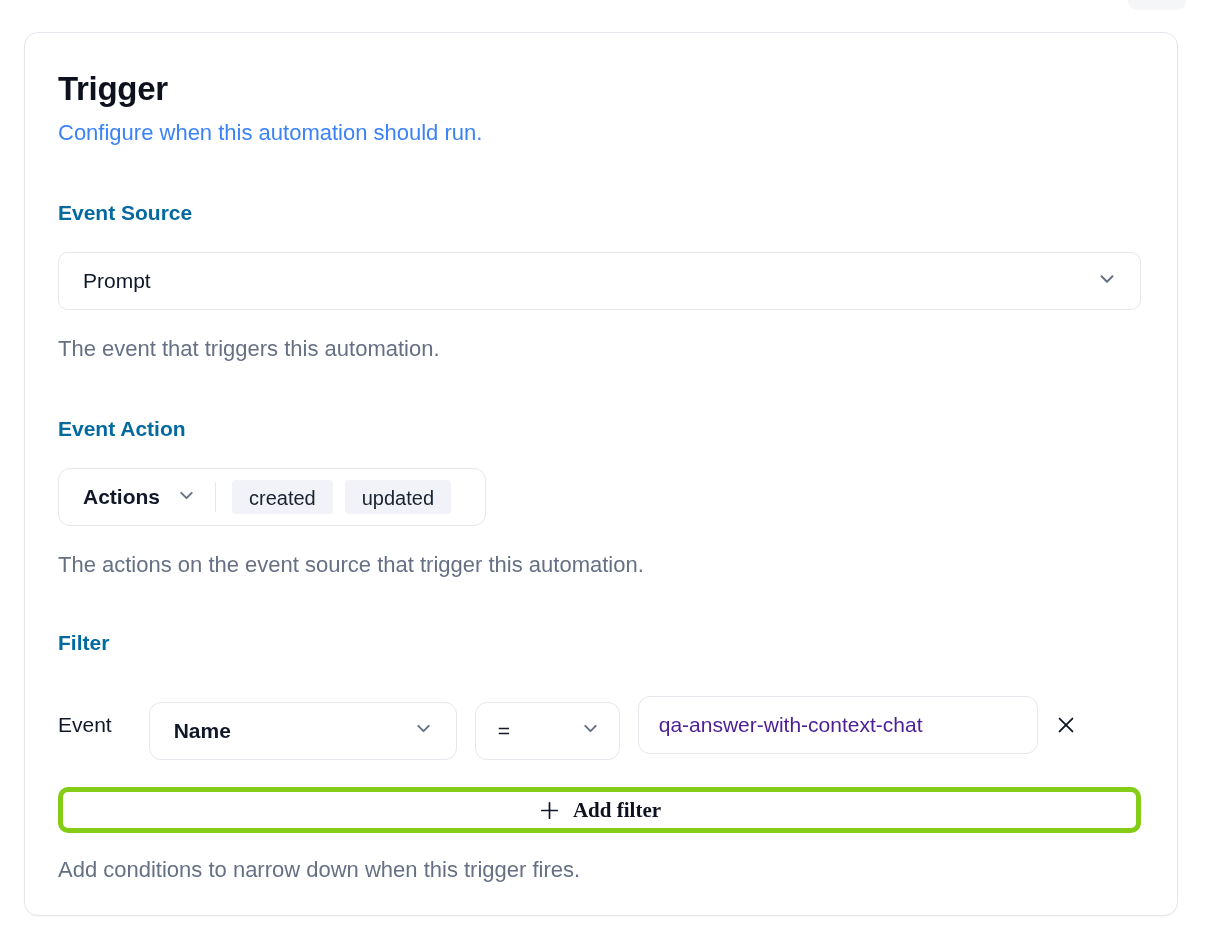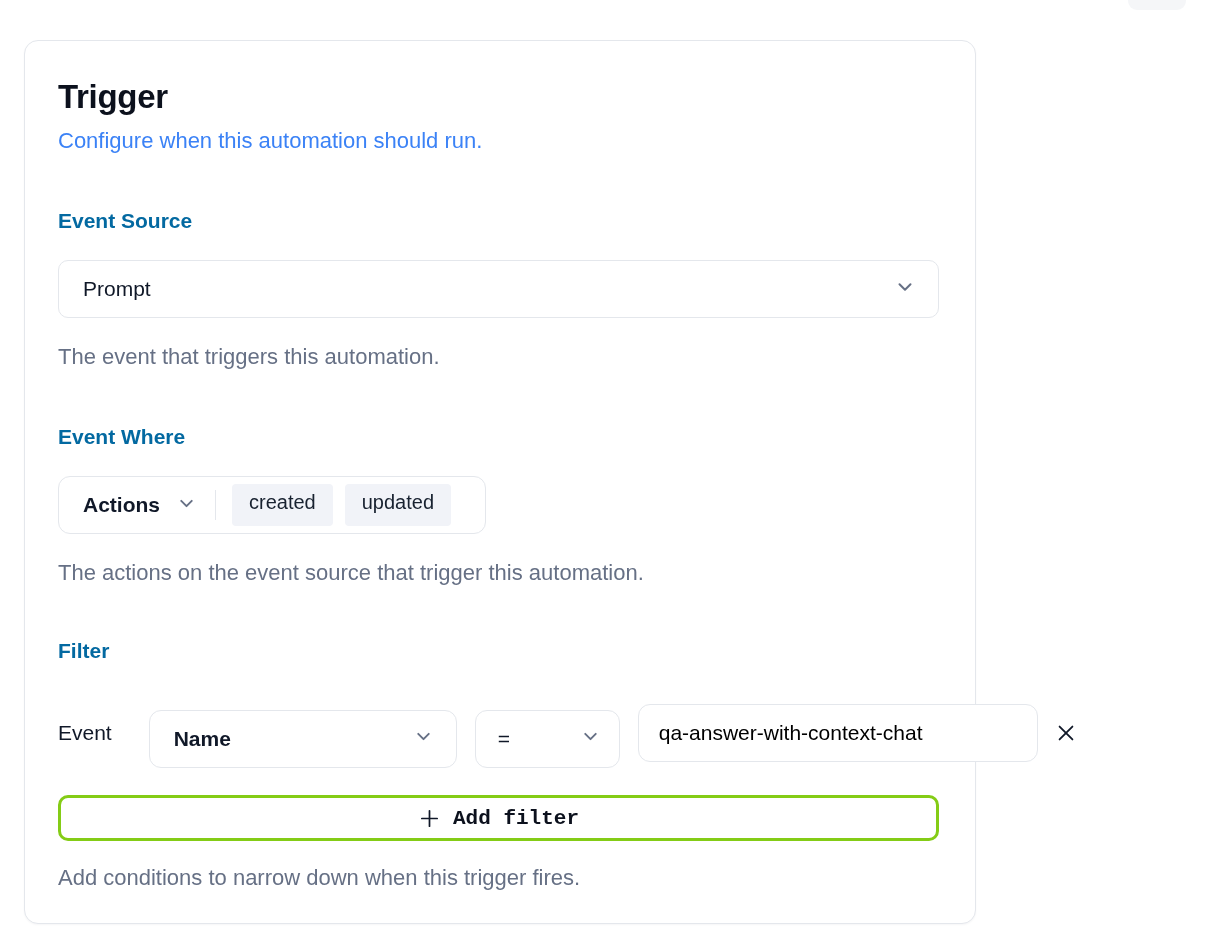--- a/index.html
+++ b/index.html
@@ -13,22 +13,22 @@
   .artifact {
     position: absolute;
     left: 1128px; top: -8px;
     width: 58px; height: 18px;
     background: #eceef3;
     border-radius: 9px;
     opacity: 0.55;
   }
   .card {
     position: absolute;
-    left: 24px; top: 40px;
-    width: 952px; height: 884px;
+    left: 24px; top: 32px;
+    width: 1154px; height: 884px;
     background: #ffffff;
     border: 1px solid #e4e7ec;
     border-radius: 14px;
     box-shadow: 0 1px 2px rgba(16,24,40,0.04);
     padding: 34px 36px 0 33px;
   }
   .title {
     font-size: 33px;
     font-weight: 700;
     line-height: 43px;
@@ -87,21 +87,21 @@
     margin-right: 16px;
   }
   .action-box .divider {
     width: 1px; height: 30px;
     background: #e4e7ec;
     margin: 0 16px 0 18px;
   }
   .tag {
     background: #f1f3f8;
     border-radius: 4px;
-    padding: 7px 17px 12px;
+    padding: 7px 17px 4px;
     font-size: 20px;
     color: #182230;
     margin-right: 12px;
   }
   .tag:last-child { margin-right: 16px; }
   .filter-row {
     margin-top: 34px;
     display: flex;
     align-items: center;
   }
@@ -118,49 +118,49 @@
   .filter-input {
     flex: none;
     width: 400px;
     height: 58px;
     margin-left: 18px;
     border: 1px solid #e4e7ec;
     border-radius: 12px;
     padding: 0 20px;
     font-size: 21px;
     font-family: "Liberation Sans", "DejaVu Sans", sans-serif;
-    color: #000000;
+    color: #4c1d95;
     outline: none;
     background: #fff;
   }
   .remove-btn {
     flex: none;
     width: 40px; height: 40px;
     margin-left: 8px;
     border: none;
     background: transparent;
     display: flex;
     align-items: center;
     justify-content: center;
     cursor: pointer;
     border-radius: 8px;
   }
   .add-filter-btn {
     margin-top: 27px;
     width: 100%;
     height: 46px;
     background: #fff;
-    border: 3px solid #84cc16;
+    border: 5px solid #84cc16;
     border-radius: 10px;
     display: flex;
     align-items: center;
     justify-content: center;
     gap: 12px;
     cursor: pointer;
-    font-family: Liberation Mono, monospace;
+    font-family: Liberation Serif, serif;
   }
   .add-filter-btn .btn-label {
     font-size: 21px;
     font-weight: 700;
     color: #0c111d;
   }
 </style>
 </head>
 <body>
 
@@ -177,21 +177,21 @@
     <span>Prompt</span>
     <span class="chev">
       <svg width="22" height="22" viewBox="0 0 24 24" fill="none">
           <path d="M6 9l6 6 6-6" stroke="#667085" stroke-width="2.2" stroke-linecap="round" stroke-linejoin="round"></path>
         </svg>
     </span>
   </div>
   <div class="help">The event that triggers this automation.</div>
 
   
-  <div class="section-label">Event Where</div>
+  <div class="section-label">Event Action</div>
   <div class="action-box">
     <span class="dd-label">Actions</span>
     <span class="chev">
       <svg width="21" height="21" viewBox="0 0 24 24" fill="none">
           <path d="M6 9l6 6 6-6" stroke="#667085" stroke-width="2.2" stroke-linecap="round" stroke-linejoin="round"></path>
         </svg>
     </span>
     <span class="divider"></span>
     <span class="tag">created</span>
     <span class="tag">updated</span>

